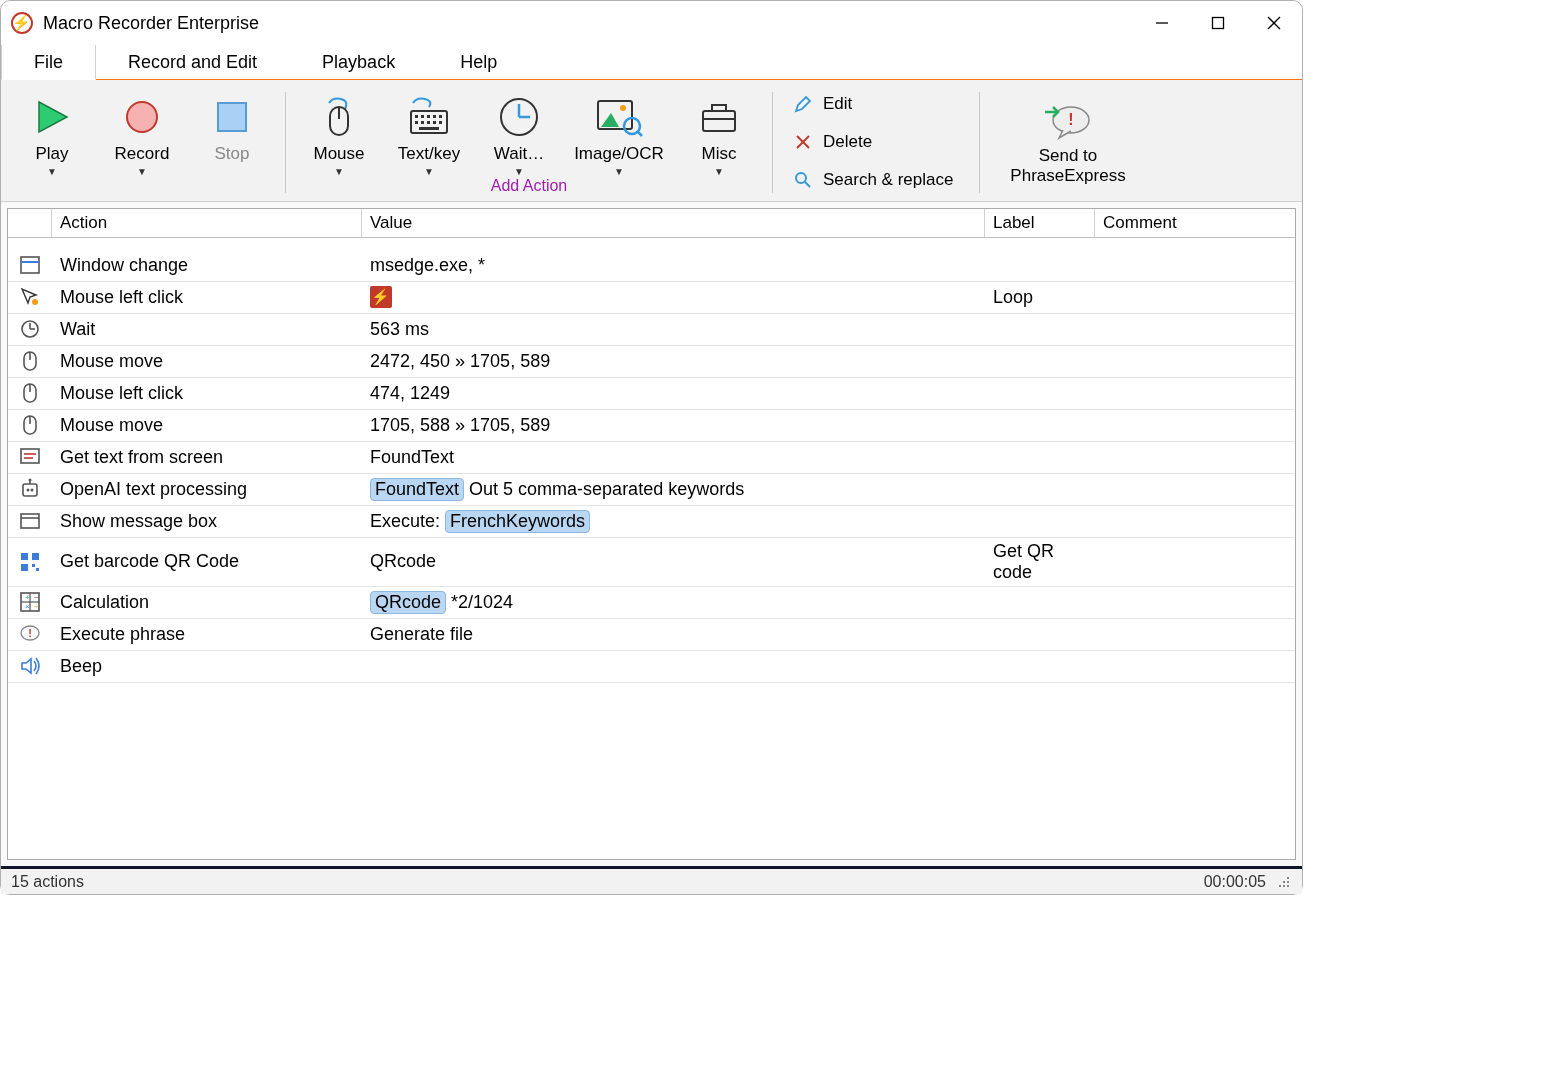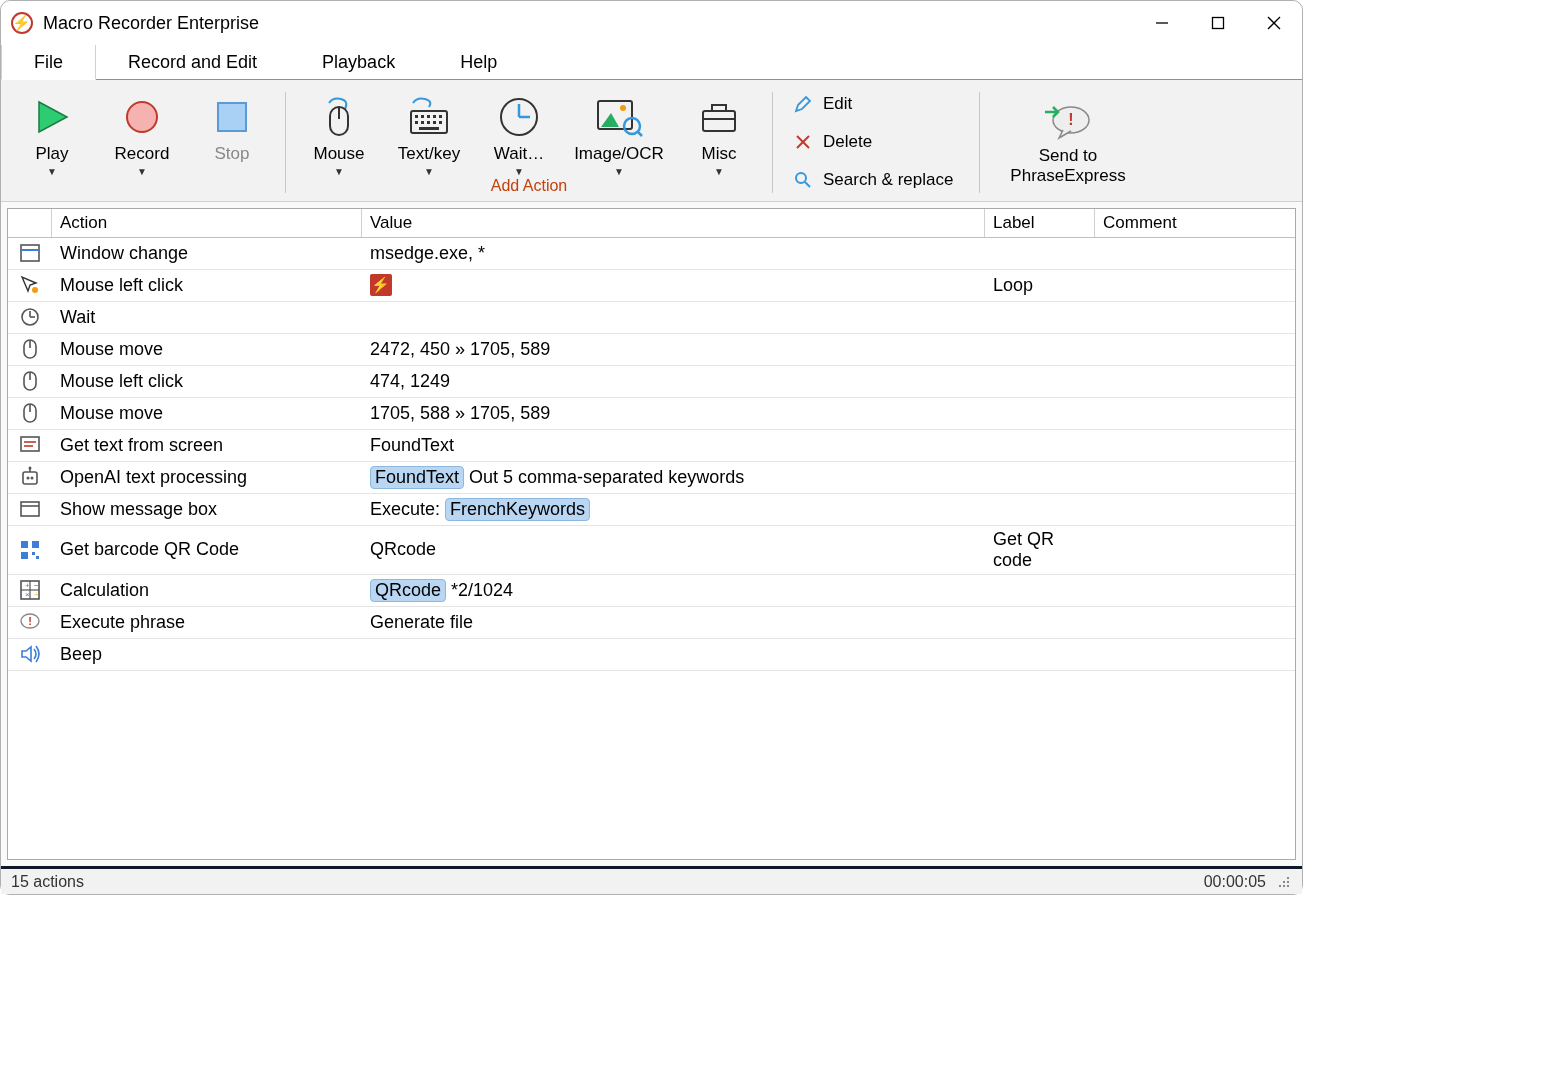--- a/index.html
+++ b/index.html
@@ -125,21 +125,21 @@
     line-height:1.15;
   }
   .ribbon-btn .drop {
     font-size:10px;
     color:#333;
     margin-top:2px;
   }
   .ribbon-btn.disabled { color:#888; }
   .group-caption {
     font-size:16px;
-    color:#c2410c;
+    color:#a21caf;
     text-align:center;
     margin-top:0px;
     padding-bottom:4px;
   }
 
   .ribbon-vert {
     display:flex;
     flex-direction:column;
     justify-content:center;
     gap:18px;
@@ -161,20 +161,21 @@
 
   
   .table-wrap {
     flex:1;
     margin:6px;
     border:1px solid #aaa;
     background:#fff;
     display:flex;
     flex-direction:column;
     overflow:hidden;
+    gap:12px;
   }
   .thead {
     display:flex;
     background:#fff;
     border-bottom:1px solid #c0c0c0;
     font-size:17px;
   }
   .th {
     padding:4px 8px;
     border-right:1px solid #d0d0d0;
@@ -472,20 +473,21 @@
           <div class="td col-icon">
             <span class="row-icon">
               <svg width="22" height="22">
                 <circle cx="11" cy="11" r="8" stroke="#555" stroke-width="1.6" fill="none"></circle>
                 <line x1="11" y1="11" x2="11" y2="5" stroke="#555" stroke-width="1.6"></line>
                 <line x1="11" y1="11" x2="16" y2="11" stroke="#555" stroke-width="1.6"></line>
               </svg>
             </span>
           </div>
           <div class="td col-act">Wait</div>
+          <div class="td col-val"><span>563 ms</span></div>
           <div class="td col-lab"></div>
           <div class="td col-com"></div>
         </div>
         <div class="tr">
           <div class="td col-icon">
             <span class="row-icon">
               <svg width="20" height="22">
                 <rect x="4" y="2" width="12" height="18" rx="6" stroke="#555" stroke-width="1.6" fill="none"></rect>
                 <line x1="10" y1="2" x2="10" y2="10" stroke="#555" stroke-width="1.6"></line>
               </svg>

